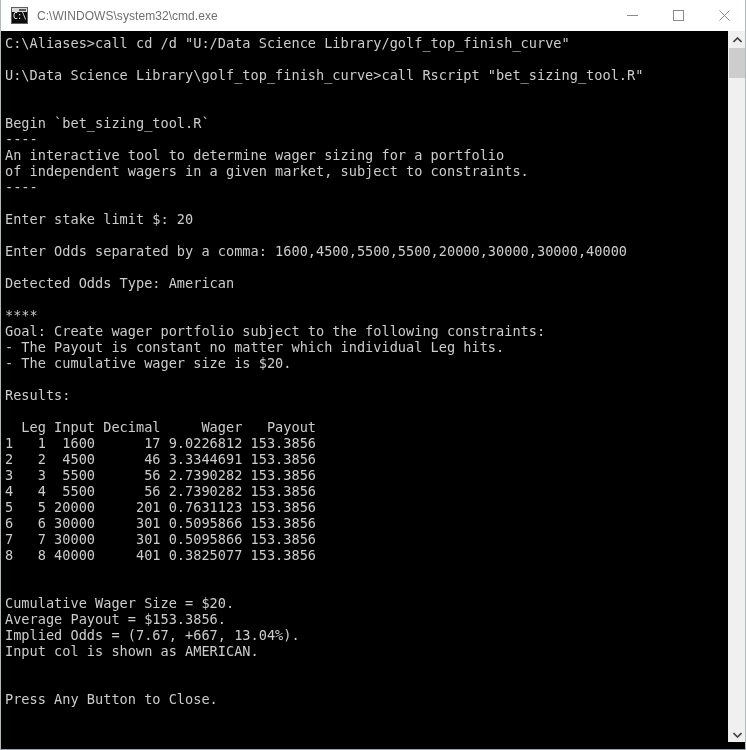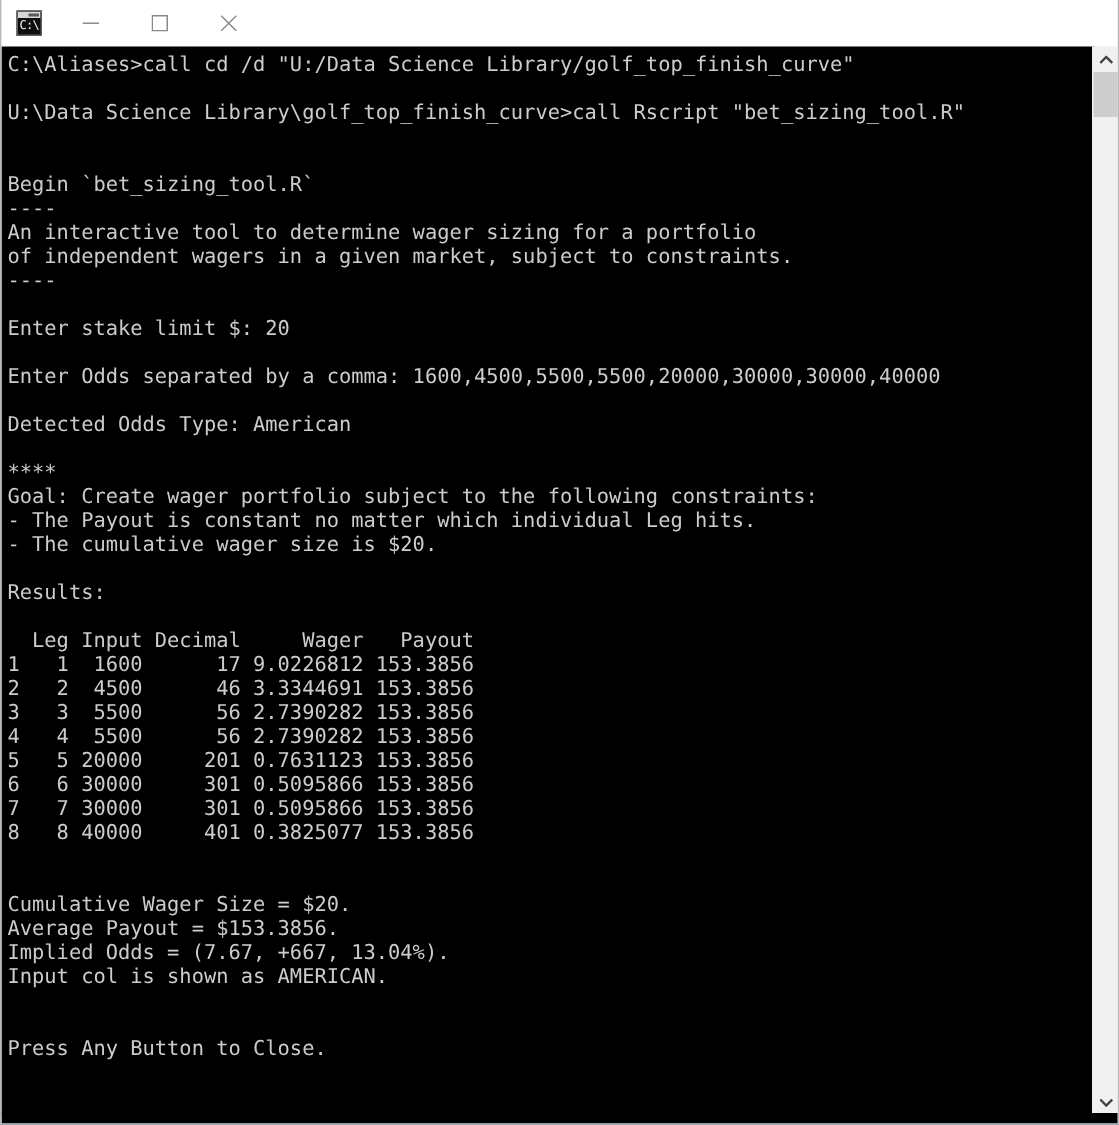--- a/index.html
+++ b/index.html
@@ -169,20 +169,21 @@
 
 <div id="window">
 
   <div id="titlebar">
 
     <div id="app-icon">
       <div class="icon-topbar"></div>
       <div class="icon-text">C:\</div>
     </div>
 
+    <div id="title-text">C:\WINDOWS\system32\cmd.exe</div>
 
     <div class="winbtn">
       <svg width="11" height="11" viewBox="0 0 11 11" aria-hidden="true">
         <line x1="0" y1="5.5" x2="11" y2="5.5" stroke="#8a8a8a" stroke-width="1"></line>
       </svg>
     </div>
 
     <div class="winbtn">
       <svg width="11" height="11" viewBox="0 0 11 11" aria-hidden="true">
         <rect x="0.5" y="0.5" width="10" height="10" fill="none" stroke="#8a8a8a" stroke-width="1"></rect>

